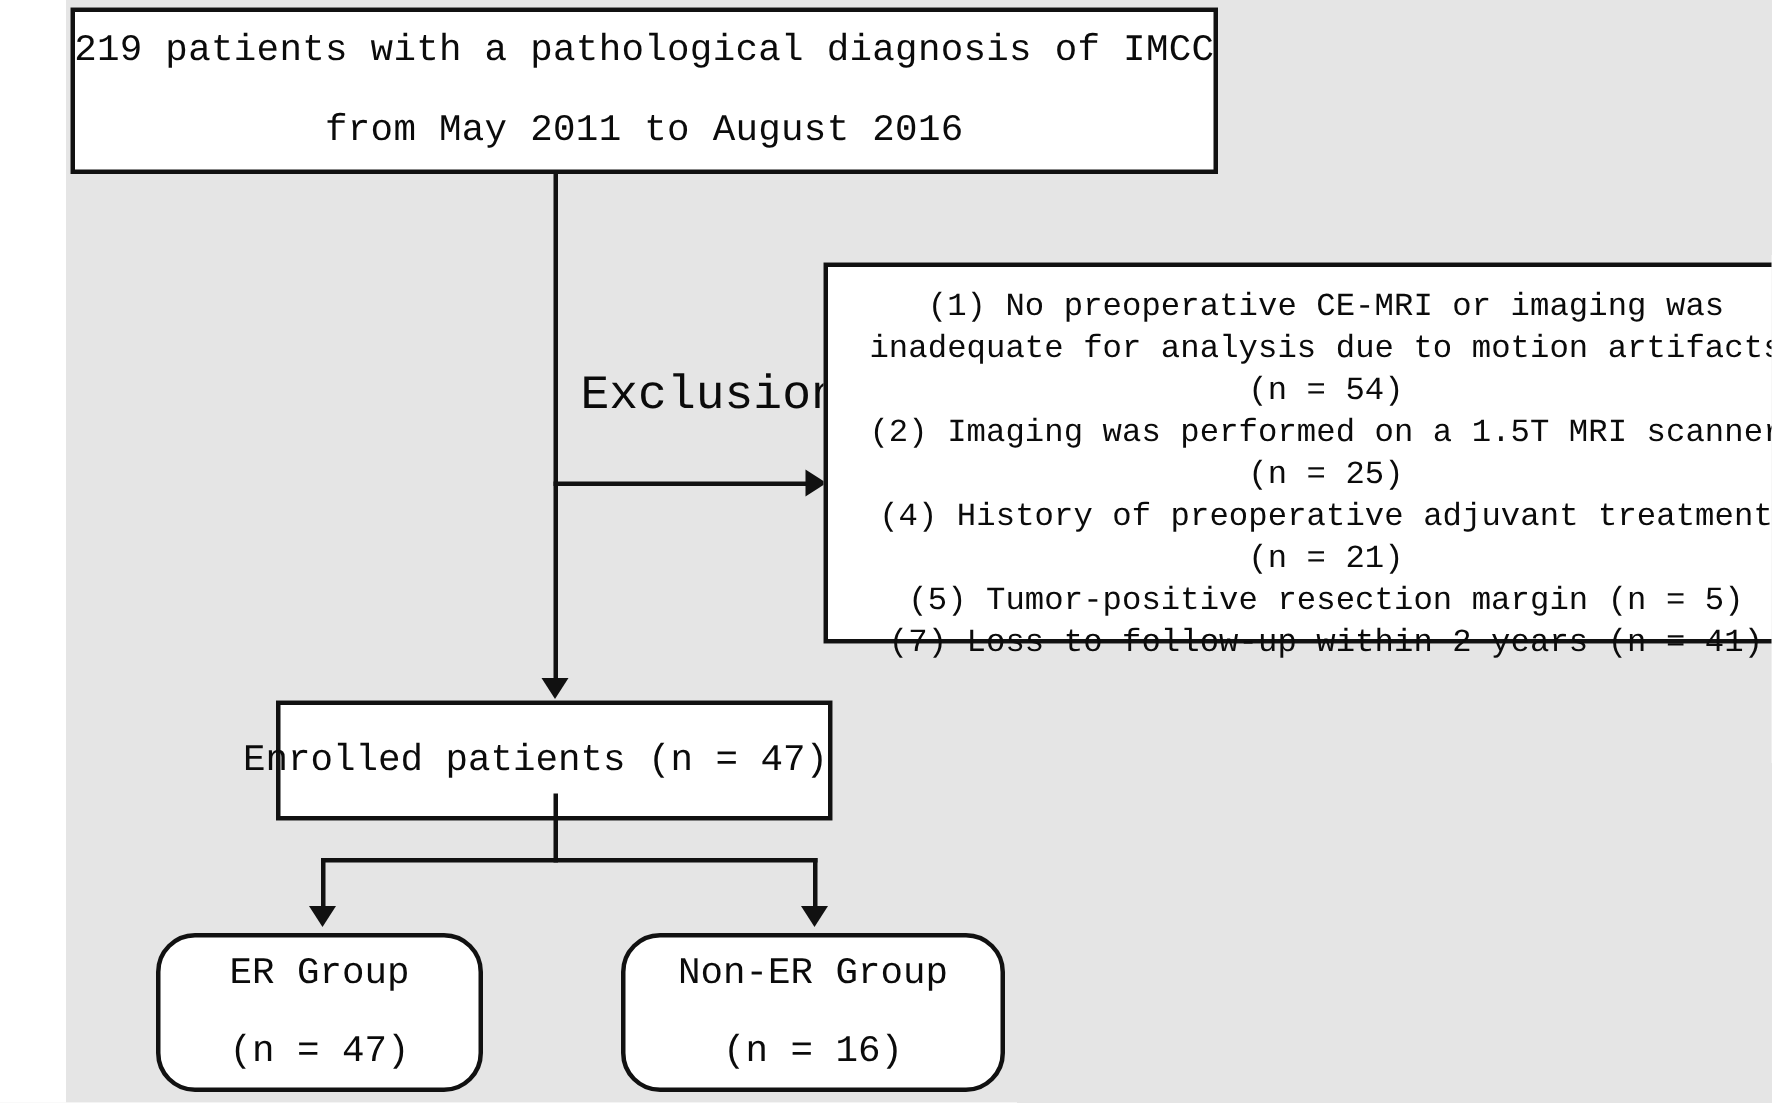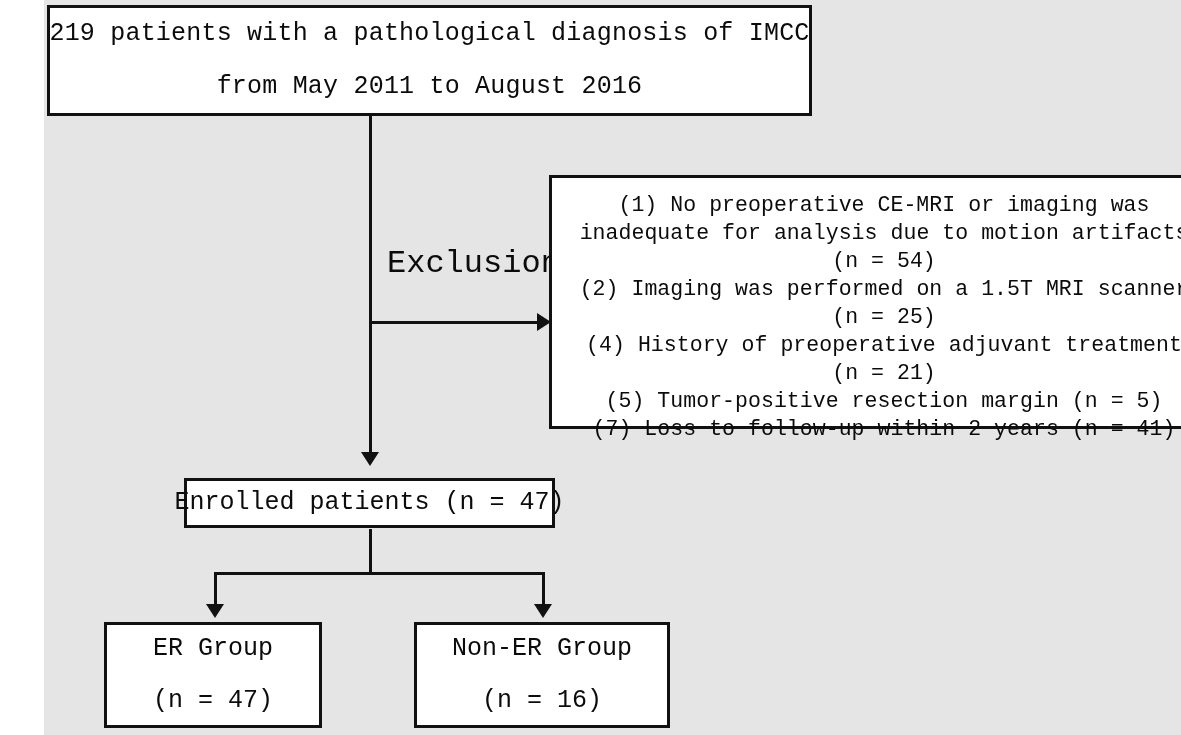--- a/index.html
+++ b/index.html
@@ -65,35 +65,37 @@
   #box-exclusion li {
     font-size: 21.5px;
     line-height: 1.305;
     white-space: normal;
     letter-spacing: 0.05px;
   }
 
   
   #box-enrolled {
     left: 140px;
-    top: 478px;
+    top: 467px;
     width: 371px;
-    height: 50px;
+    height: 80px;
+    align-items: flex-end;
   }
   #box-enrolled .line {
     font-size: 25px;
     line-height: 1.05;
     white-space: nowrap;
   }
 
   
   .group-box {
     top: 622px;
     height: 106px;
     padding: 4px 17px;
+    border-radius: 26px;
   }
   #box-er { left: 60px; width: 218px; }
   #box-noner { left: 370px; width: 256px; }
   .group-box .line {
     font-size: 25px;
     line-height: 1.05;
     white-space: nowrap;
   }
   .group-box .line.first { margin-bottom: 26px; }
 

